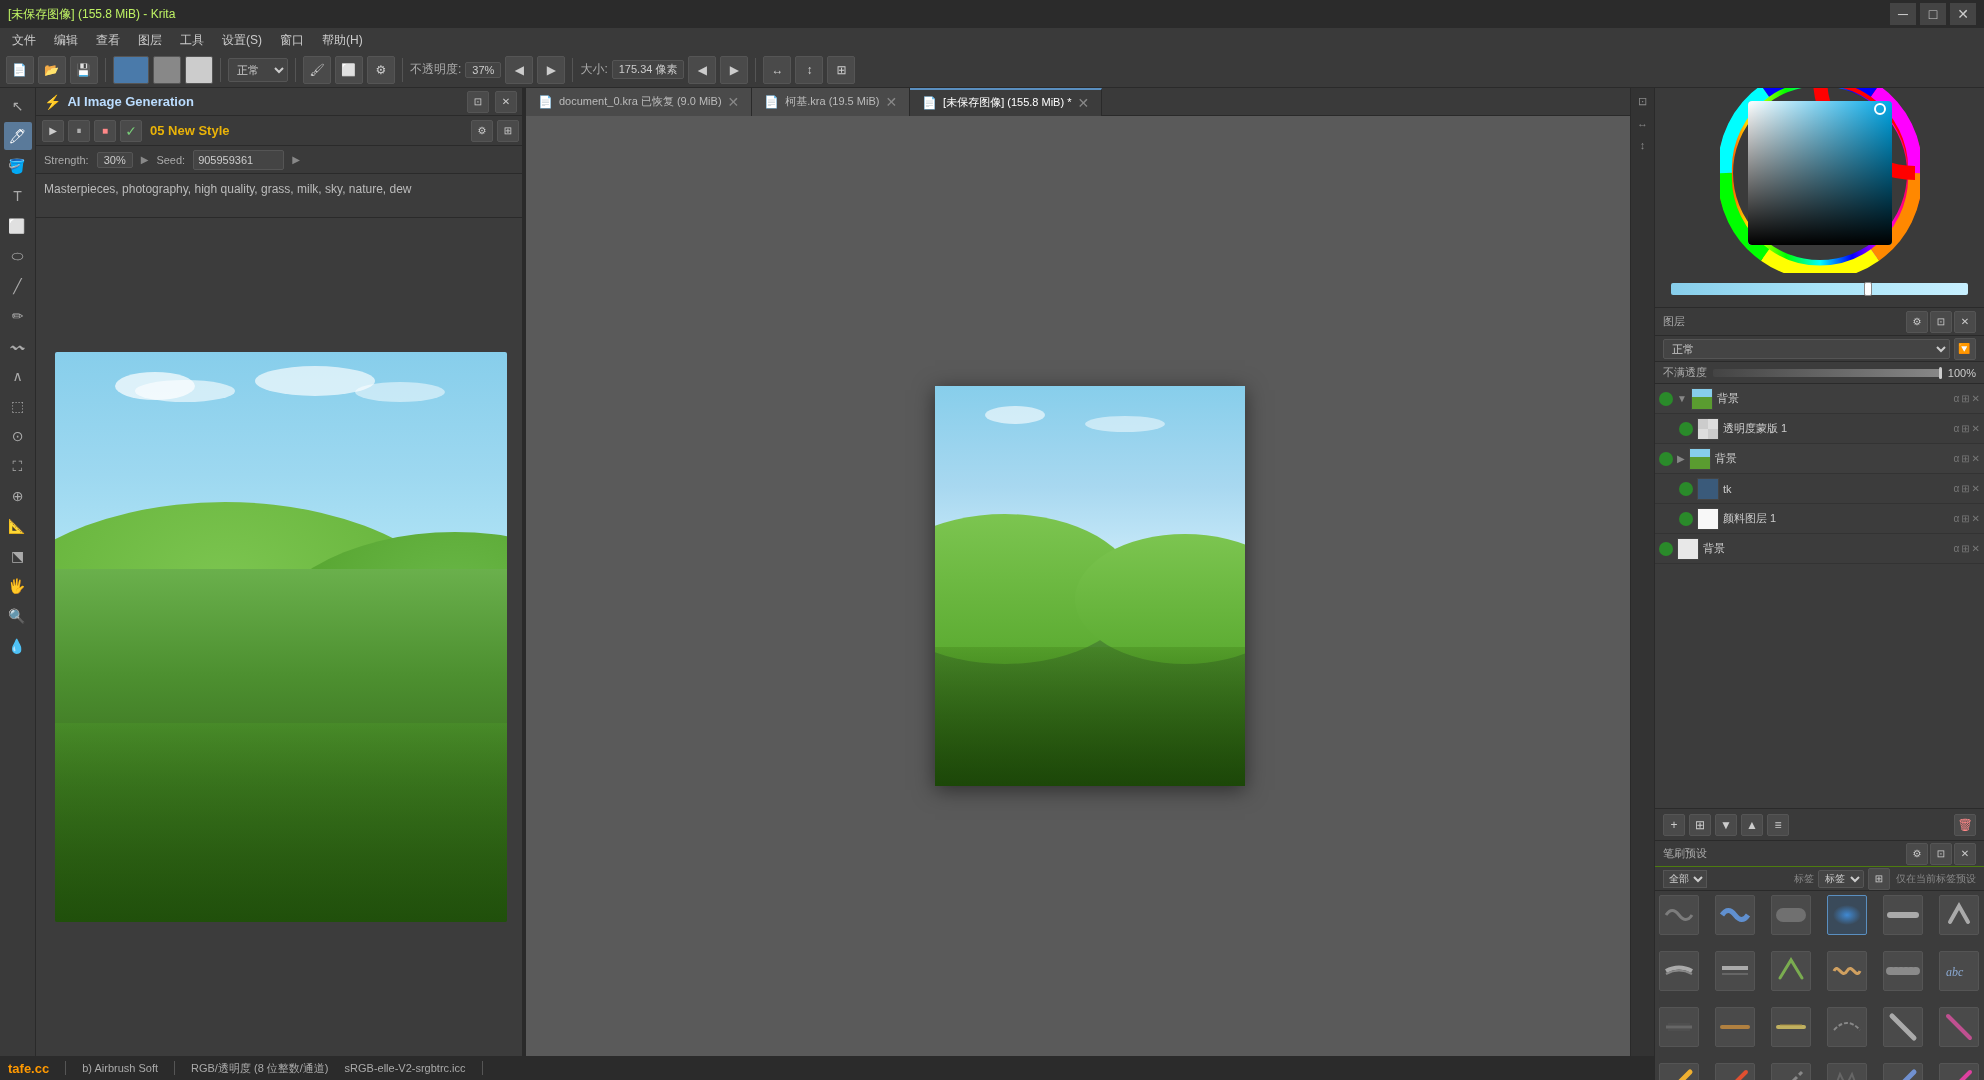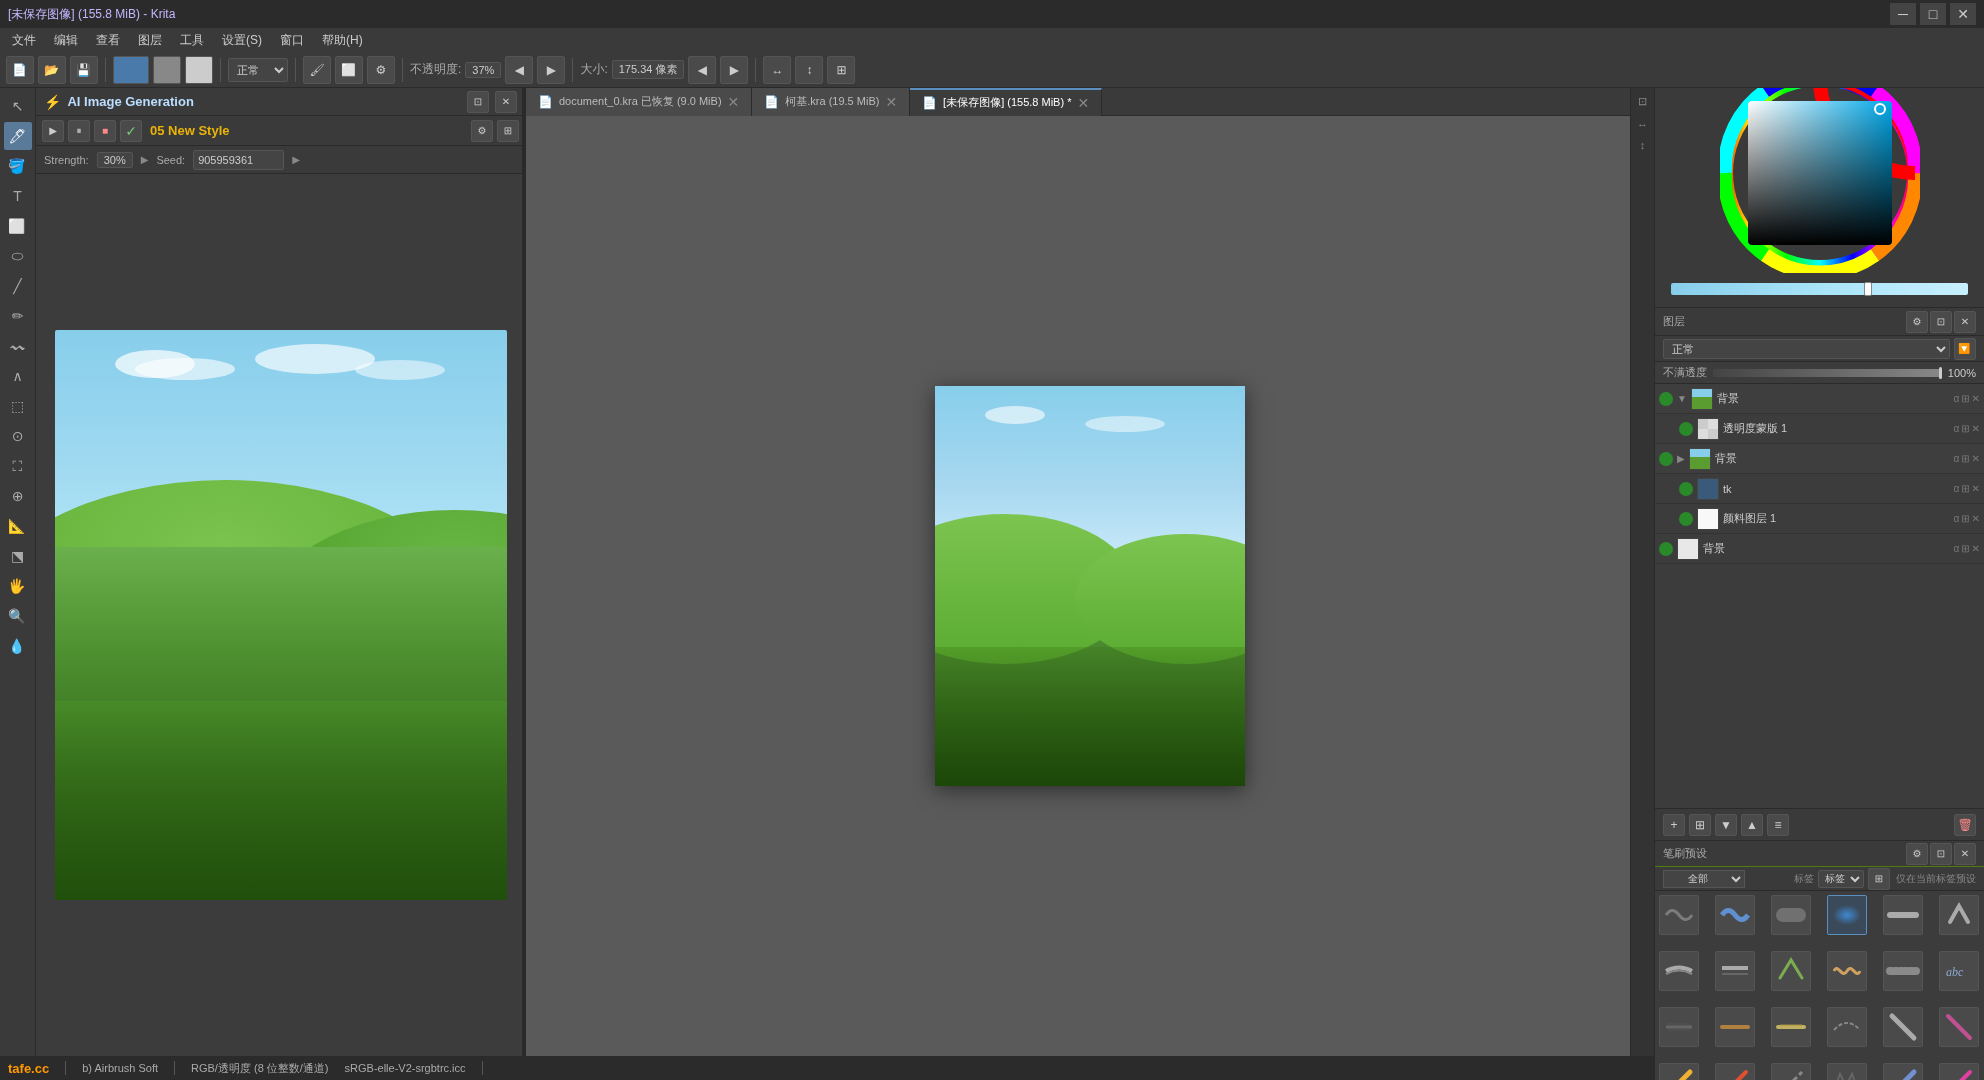--- a/index.html
+++ b/index.html
@@ -19,21 +19,21 @@
       height: 28px;
       background: #2b2b2b;
       display: flex;
       align-items: center;
       justify-content: space-between;
       padding: 0 8px;
       position: absolute;
       top: 0; left: 0; right: 0;
       z-index: 100;
     }
-    #title-text { font-size: 12px; color: #c4b5fd; }
+    #title-text { font-size: 12px; color: #bef264; }
     #title-controls { display: flex; gap: 4px; }
     .title-btn {
       width: 26px; height: 22px;
       background: #444;
       border: none;
       color: #ccc;
       font-size: 14px;
       cursor: pointer;
       display: flex; align-items: center; justify-content: center;
     }
@@ -511,21 +511,21 @@
       padding: 0 8px;
       gap: 4px;
       border-bottom: 1px solid #2a2a2a;
     }
     .brush-cat-select {
       height: 18px;
       background: #444;
       border: 1px solid #555;
       color: #ccc;
       font-size: 10px;
-      padding: 0 20px;
+      padding: 0 1px;
       border-radius: 0;
     }
     .brush-sort-select {
       height: 18px;
       background: #444;
       border: 1px solid #555;
       color: #ccc;
       font-size: 10px;
       padding: 0 2px;
       border-radius: 2px;
@@ -720,20 +720,23 @@
 
   <div id="ai-params-bar">
     <span class="param-label">Strength:</span>
     <span class="param-value">30%</span>
     <button style="background:none;border:none;color:#888;cursor:pointer;font-size:10px;">▶</button>
     <span class="param-label">Seed:</span>
     <input class="param-input" type="text" style="width: 91px;" value="905959361">
     <button style="background:none;border:none;color:#888;cursor:pointer;font-size:10px;">▶</button>
   </div>
 
+  <div id="ai-prompt-area">
+    <span class="ai-prompt-text">Masterpieces, photography, high quality, grass, milk, sky, nature, dew</span>
+  </div>
 
   <div id="ai-image-area">
 
     <div class="ai-landscape">
 
       <div style="position:absolute; top:0; left:0; right:0; height:43%; background: linear-gradient(to bottom, #87ceeb 0%, #9dd8f0 50%, #b8e8f8 100%);"></div>
 
       <div style="position:absolute; top:20px; left:60px; width:80px; height:28px; background:rgba(255,255,255,0.7); border-radius:50%;"></div>
       <div style="position:absolute; top:28px; left:80px; width:100px; height:22px; background:rgba(255,255,255,0.6); border-radius:50%;"></div>
       <div style="position:absolute; top:14px; left:200px; width:120px; height:30px; background:rgba(255,255,255,0.65); border-radius:50%;"></div>

